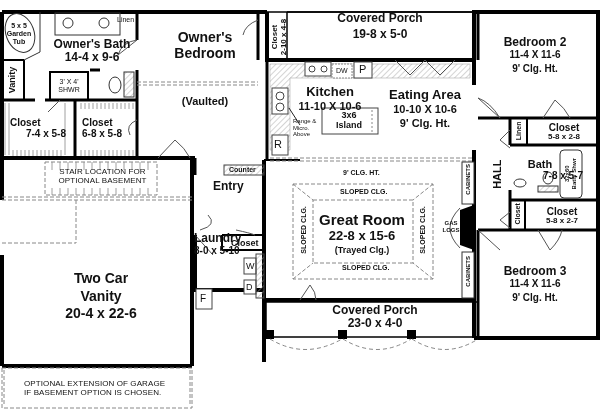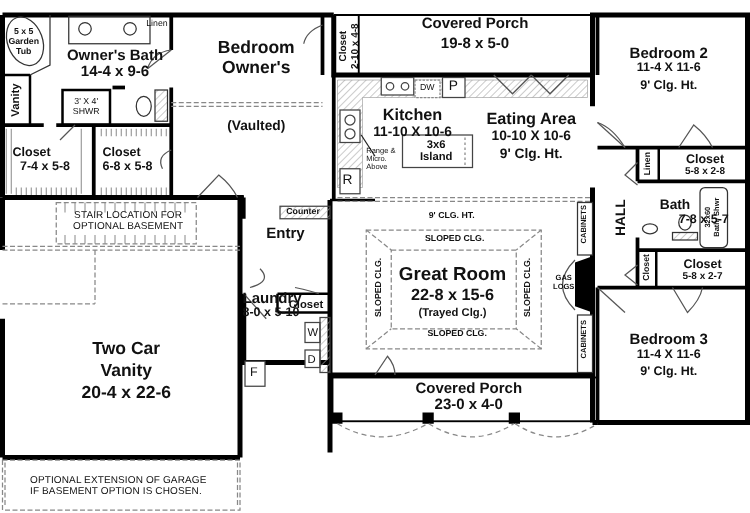--- a/index.html
+++ b/index.html
@@ -266,30 +266,30 @@
   <span class="block">Owner's Bath</span>
   <span class="block">14-4 x 9-6</span>
 </div>
 <div class="lbl xs vert" style="left:-4px;top:75px;width:32px;font-size:9px;">Vanity</div>
 <div class="lbl xxs" style="left:52px;top:78px;width:34px;">
   <span class="block">3' X 4'</span>
   <span class="block">SHWR</span>
 </div>
 <div class="lbl sm" style="left:10px;top:117px;width:56px;font-size:10px;text-align:left;">
   <span class="block">Closet</span>
-  <span class="block" style="padding-left:6px;">7-4 x 5-8</span>
+  <span class="block" style="padding-left:6px;text-align:right;">7-4 x 5-8</span>
 </div>
 <div class="lbl sm" style="left:82px;top:117px;width:56px;font-size:10px;text-align:left;">
   <span class="block">Closet</span>
   <span class="block">6-8 x 5-8</span>
 </div>
 
 <div class="lbl big" style="left:160px;top:30px;width:90px;font-size:14px;">
+  <span class="block">Owner's</span>
   <span class="block">Bedroom</span>
-  <span class="block">Owner's</span>
 </div>
 <div class="lbl sm" style="left:170px;top:95px;width:70px;">(Vaulted)</div>
 
 <div class="lbl xxs vert" style="left:255px;top:28px;width:50px;font-size:8px;font-weight:bold;">
   <span class="block">Closet</span>
   <span class="block">2-10 x 4-8</span>
 </div>
 
 <div class="lbl med" style="left:320px;top:12px;width:120px;font-size:12px;">
   <span class="block">Covered Porch</span>

